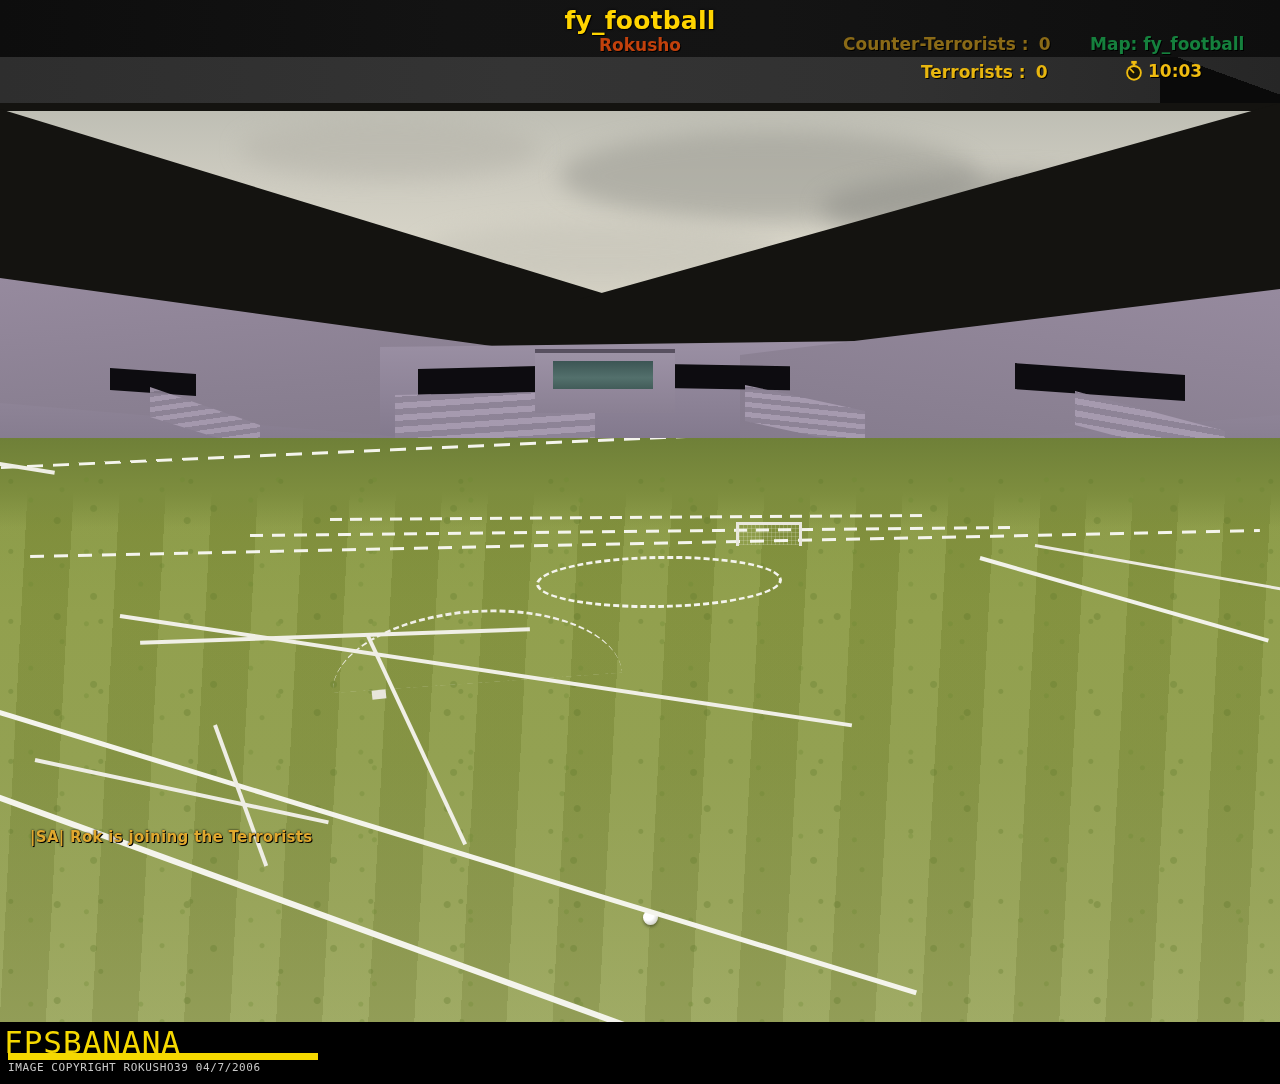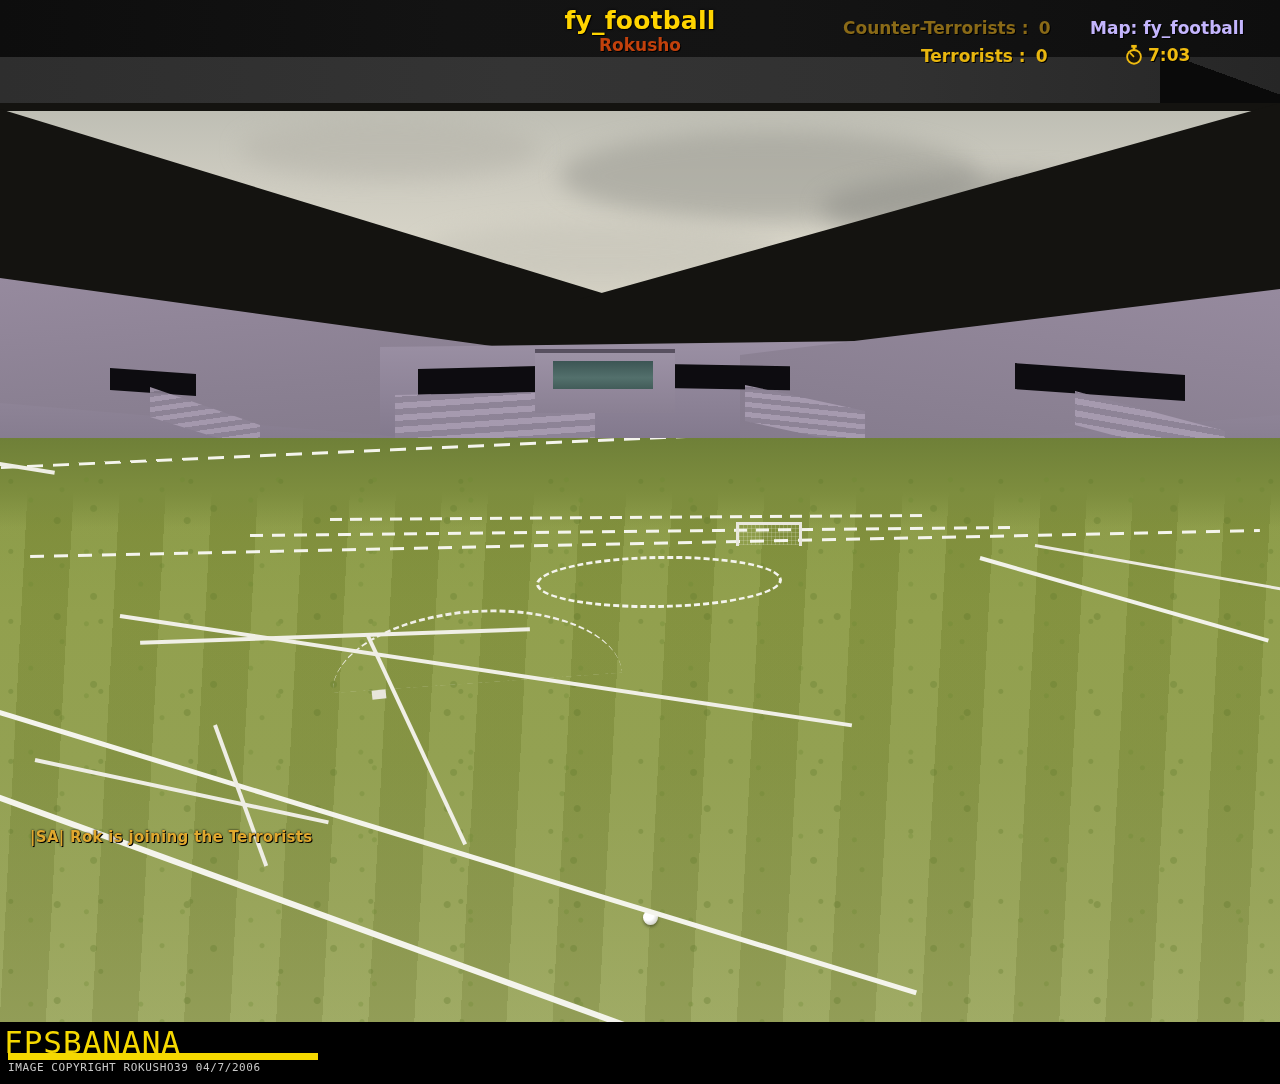--- a/index.html
+++ b/index.html
@@ -14,26 +14,26 @@
     background:linear-gradient(90deg,#2e2e2e 0%,#343434 40%,#313131 70%,#262626 100%);}
   .hud-corner{position:absolute;right:0;top:57px;width:120px;height:46px;
     background:linear-gradient(200deg,transparent 0 42%,#0a0a0a 42% 100%);}
 
   .map-title{position:absolute;left:0;top:6px;width:1280px;text-align:center;
     font-size:25px;font-weight:bold;color:#ffd400;letter-spacing:0.2px;
     text-shadow:1px 1px 0 #000,0 0 3px #000;}
   .map-author{position:absolute;left:0;top:35px;width:1280px;text-align:center;
     font-size:17px;font-weight:bold;color:#c2410c;text-shadow:1px 1px 0 #000;}
 
-  .score-block{position:absolute;top:18px;left:835px;width:430px;height:58px;}
+  .score-block{position:absolute;top:34px;left:835px;width:430px;height:58px;}
   .score-row{position:absolute;white-space:nowrap;font-weight:bold;font-size:17px;
     text-shadow:1px 1px 0 #000;}
   .ct-row{left:8px;top:0px;color:#8a6a17;}
   .t-row{left:86px;top:28px;color:#e8b60f;}
-  .map-row{left:255px;top:0px;color:#c4b5fd;}
+  .map-row{left:255px;top:0px;color:#15803d;}
   .timer-row{left:288px;top:26px;color:#f0bc10;display:flex;align-items:center;gap:1px;}
   .ct-val,.t-val{display:inline-block;min-width:16px;text-align:right;}
 
   .stopwatch{width:22px;height:22px;position:relative;display:inline-block;margin-right:2px;}
   .stopwatch svg{display:block;}
 
   
   .viewport{position:absolute;left:0;top:103px;width:1280px;height:919px;overflow:hidden;
     background:#0a0a0a;}
 
@@ -231,21 +231,21 @@
       <div class="score-row timer-row">
         <span class="stopwatch">
           <svg viewBox="0 0 24 24" width="22" height="22">
             <rect x="9" y="1" width="6" height="3" fill="#f0bc10"></rect>
             <circle cx="12" cy="14" r="8.5" fill="#f0bc10"></circle>
             <circle cx="12" cy="14" r="6.5" fill="#1a1508"></circle>
             <line x1="12" y1="14" x2="7.5" y2="9.5" stroke="#f0bc10" stroke-width="1.8"></line>
             <rect x="10.5" y="3" width="3" height="3" fill="#f0bc10"></rect>
           </svg>
         </span>
-        <span>7:03</span>
+        <span>10:03</span>
       </div>
     </div>
   </div>
 
   <div class="viewport">
 
     <div class="sky">
       <div class="cloud c1"></div>
       <div class="cloud c2"></div>
       <div class="cloud c3"></div>

